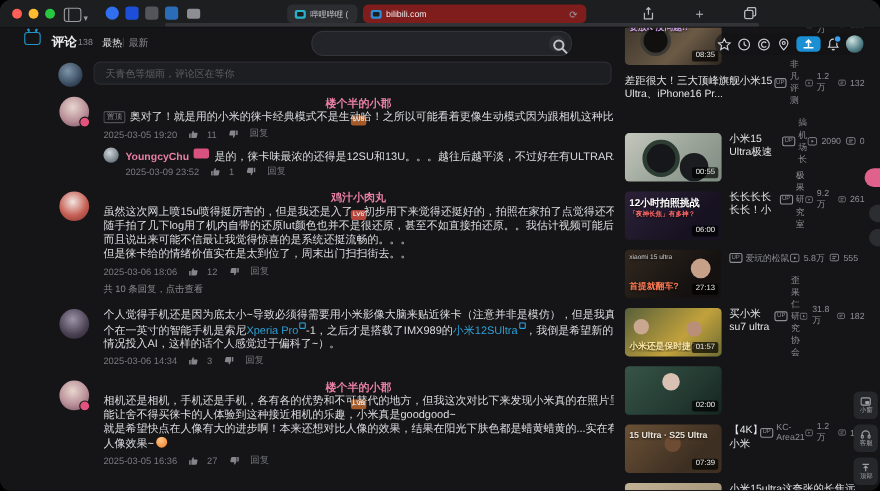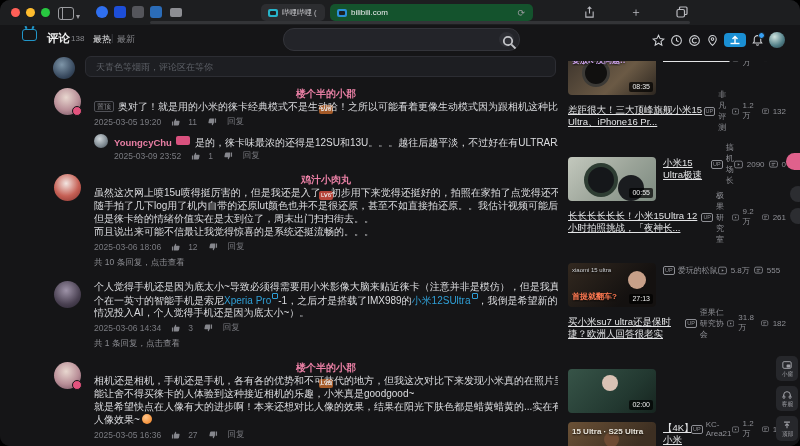--- a/index.html
+++ b/index.html
@@ -10,21 +10,21 @@
   .tl{position:absolute;top:8px;width:9px;height:9px;border-radius:50%;}
   .tl.r{left:11px;background:#ff5f57}.tl.y{left:26px;background:#febc2e}.tl.g{left:41px;background:#28c840}
   .chr-ic{position:absolute;top:5px;color:#9b9ca0;font-size:11px;line-height:15px;}
   .sidebar-toggle{left:58px;width:14px;height:11px;top:7px;border:1.4px solid #9b9ca0;border-radius:3px;}
   .sidebar-toggle::before{content:"";position:absolute;left:3px;top:0;bottom:0;width:1.4px;background:#9b9ca0;}
   .chev{left:76px;font-size:8px;top:9px;}
   .fav{position:absolute;top:6px;width:12px;height:12px;border-radius:3px;}
   .tab{position:absolute;top:4px;height:17px;border-radius:5px;display:flex;align-items:center;gap:4px;
     padding:0 7px;box-sizing:border-box;overflow:hidden;}
   .tab.inactive{left:261px;width:64px;background:#2c2d30;}
-  .tab.active{left:330px;width:203px;background:#14532d;justify-content:flex-start;}
+  .tab.active{left:330px;width:203px;background:#7f1d1d;justify-content:flex-start;}
   .tab .t-label{font-size:7.5px;color:#c7c8cc;white-space:nowrap;overflow:hidden;}
   .tab.active .t-label{color:#ececee;font-size:8px;}
   .mini-tv{width:10px;height:8px;border-radius:2px;position:relative;flex:0 0 auto;}
   .mini-tv::before{content:"";position:absolute;left:2px;top:2px;right:2px;bottom:2px;background:#1d1e20;border-radius:1px;}
   .reader-ic{position:absolute;right:8px;color:#9b9ca0;font-size:9px;}
   .chrome-line{position:absolute;left:150px;top:21px;width:540px;height:2.5px;border-radius:2px;background:#46474b;opacity:.55;}
   .right-ic{position:absolute;top:6px;color:#b9babf;font-size:12px;line-height:13px;}
   
   .page{position:absolute;top:25px;left:0;right:0;bottom:0;background:#151517;overflow:hidden;}
   
@@ -80,26 +80,26 @@
   .c-more{margin-top:4px;font-size:8.5px;color:#8b8c92;cursor:pointer;}
   .replies{margin-top:6px;}
   .reply{position:relative;padding-left:20px;margin-top:2px;}
   .ravatar{position:absolute;left:0;top:0;width:14px;height:14px;border-radius:50%;
     background:radial-gradient(circle at 40% 35%,#cfd6da,#7d8890 60%,#3e464d);}
   .reply .uname{font-size:9.5px;}
   .reply .rtext{display:inline;font-size:10px;color:#dcdde0;white-space:nowrap;}
   .rline{height:14px;line-height:14px;white-space:nowrap;overflow:hidden;}
   .reply .c-meta{margin-top:2px;}
   
-  .sidebar{position:absolute;left:568px;top:0;width:218px;bottom:0;overflow:hidden;margin-top:36px;}
+  .sidebar{position:absolute;left:568px;top:0;width:218px;bottom:0;overflow:hidden;}
   .vcard{display:flex;gap:7px;height:44px;margin-bottom:9px;cursor:pointer;}
   .vcard.first{margin-top:-10px;}
   .vthumb{position:relative;width:88px;height:44px;border-radius:4px;overflow:hidden;flex:0 0 auto;}
   .vinfo{flex:1;min-width:0;display:flex;}
-  .vtitle{font-size:9.5px;color:#e3e4e6;line-height:11.5px;max-height:23px;overflow:hidden;text-decoration:underline;}
+  .vtitle{font-size:9.5px;color:#e3e4e6;line-height:11.5px;max-height:23px;overflow:hidden;}
   .vup{display:flex;align-items:center;gap:3px;margin-top:2px;color:#8e8f95;font-size:8px;height:10px;}
   .upico{font-size:5.5px;border:1px solid #8e8f95;border-radius:2px;line-height:7px;padding:0 1px;}
   .vstats{display:flex;align-items:center;gap:4px;margin-top:2px;color:#8e8f95;font-size:8px;height:10px;}
   .vstats .sic{width:9px;height:9px;color:#8e8f95;}
   .vcard.compact .vinfo{justify-content:space-between;}
   .vcard.compact .vtitle{max-height:11.5px;}
   .vdur{position:absolute;right:3px;bottom:3px;background:rgba(0,0,0,.7);color:#eee;font-size:7px;
     line-height:10px;padding:0 3px;border-radius:2px;}
   .vtxt{position:absolute;left:4px;top:5px;right:4px;color:#fff;font-weight:bold;font-size:8px;line-height:10px;
     text-shadow:0 1px 2px rgba(0,0,0,.8);white-space:nowrap;overflow:hidden;}
@@ -290,22 +290,22 @@
         </div>
         <div class="comment">
           <span class="cavatar av-a2"></span>
           <div class="c-body">
             <div class="c-user">
               <span class="uname" style="color: rgb(232, 127, 164);">鸡汁小肉丸</span>
               <span class="badge" style="background: rgb(181, 69, 58);">LV6</span>
             </div>
             <div class="c-line"><span>虽然这次网上喷15u喷得挺厉害的，但是我还是入了，初步用下来觉得还挺好的，拍照在家拍了点觉得还不错的，视频我试下来确实要差一些，晚上家里开灯</span></div>
             <div class="c-line"><span>随手拍了几下log用了机内自带的还原lut颜色也并不是很还原，甚至不如直接拍还原。。我估计视频可能后面是要被200u暴打了。。</span></div>
+            <div class="c-line"><span>而且说出来可能不信最让我觉得惊喜的是系统还挺流畅的。。。</span></div>
             <div class="c-line"><span>但是徕卡给的情绪价值实在是太到位了，周末出门扫扫街去。。</span></div>
-            <div class="c-line"><span>而且说出来可能不信最让我觉得惊喜的是系统还挺流畅的。。。</span></div>
             <div class="c-meta">
               <span>2025-03-06 18:06</span>
               <span class="mic">
                 <svg viewBox="0 0 16 16" fill="currentColor">
                   <path d="M1.5 7h2.2v6.5H1.5zM4.8 13.5V7.2L7 2.8c.9 0 1.5.7 1.3 1.6L8 6h4.4c.9 0 1.5.8 1.3 1.7l-1 4.5c-.2.8-.9 1.3-1.7 1.3z"></path>
                 </svg>
               </span>
               <span class="cnt">12</span>
               <span class="mic">
                 <svg viewBox="0 0 16 16" fill="currentColor" style="transform:rotate(180deg)">
@@ -315,37 +315,36 @@
               <span>回复</span>
             </div>
             <div class="c-more">共 10 条回复，点击查看</div>
           </div>
         </div>
         <div class="comment">
           <span class="cavatar av-a3"></span>
           <div class="c-body">
             <div class="c-line"><span>个人觉得手机还是因为底太小~导致必须得需要用小米影像大脑来贴近徕卡（注意并非是模仿），但是我真心希望国产品牌能否率先突破更大底（注意：第一</span></div>
             <div class="c-line"><span>个在一英寸的智能手机是索尼</span><span class="clink">Xperia Pro</span><span>-1，之后才是搭载了IMX989的</span><span class="clink">小米12SUltra</span><span>，我倒是希望新的M43尺寸的底是国产手机率先突破，不能将手机全部</span></div>
-            <div class="c-line"><span>情况投入AI，个人觉得手机还是因为底太小~）。</span></div>
+            <div class="c-line"><span>情况投入AI，这样的话个人感觉过于偏科了~）。</span></div>
             <div class="c-meta">
               <span>2025-03-06 14:34</span>
               <span class="mic">
                 <svg viewBox="0 0 16 16" fill="currentColor">
                   <path d="M1.5 7h2.2v6.5H1.5zM4.8 13.5V7.2L7 2.8c.9 0 1.5.7 1.3 1.6L8 6h4.4c.9 0 1.5.8 1.3 1.7l-1 4.5c-.2.8-.9 1.3-1.7 1.3z"></path>
                 </svg>
               </span>
               <span class="cnt">3</span>
               <span class="mic">
                 <svg viewBox="0 0 16 16" fill="currentColor" style="transform:rotate(180deg)">
                   <path d="M1.5 7h2.2v6.5H1.5zM4.8 13.5V7.2L7 2.8c.9 0 1.5.7 1.3 1.6L8 6h4.4c.9 0 1.5.8 1.3 1.7l-1 4.5c-.2.8-.9 1.3-1.7 1.3z"></path>
                 </svg>
               </span>
               <span>回复</span>
             </div>
-            <div class="c-more">共 1 条回复，点击查看</div>
           </div>
         </div>
         <div class="comment">
           <span class="cavatar av-a1">
             <span class="vipdot"></span>
           </span>
           <div class="c-body">
             <div class="c-user">
               <span class="uname" style="color: rgb(232, 127, 164);">楼个半的小郡</span>
               <span class="badge" style="background: rgb(164, 90, 40);">LV6</span>
@@ -447,20 +446,25 @@
                 <svg viewBox="0 0 12 12" fill="none" stroke="currentColor" stroke-width="1.1">
                   <rect x=".8" y="1.5" width="10.4" height="8" rx="2"></rect>
                   <path d="M3.5 4.5h5M3.5 6.8h3.4"></path>
                 </svg>
               </span>
               <span>0</span>
             </div>
           </div>
         </div>
         <div class="vcard">
+          <div class="vthumb t4">
+            <span class="vtxt">12小时拍照挑战</span>
+            <span class="vsub">「夜神长焦」有多神？</span>
+            <span class="vdur">06:00</span>
+          </div>
           <div class="vinfo">
             <div class="vtitle">长长长长长长！小米15Ultra 12小时拍照挑战，「夜神长...</div>
             <div class="vup">
               <span class="upico">UP</span>
               <span>极果研究室</span>
             </div>
             <div class="vstats">
               <span class="sic">
                 <svg viewBox="0 0 12 12" fill="none" stroke="currentColor" stroke-width="1.1">
                   <rect x=".8" y="1.5" width="10.4" height="9" rx="2"></rect>
@@ -501,20 +505,24 @@
                 <svg viewBox="0 0 12 12" fill="none" stroke="currentColor" stroke-width="1.1">
                   <rect x=".8" y="1.5" width="10.4" height="8" rx="2"></rect>
                   <path d="M3.5 4.5h5M3.5 6.8h3.4"></path>
                 </svg>
               </span>
               <span>555</span>
             </div>
           </div>
         </div>
         <div class="vcard">
+          <div class="vthumb t6">
+            <span class="vtxt">小米还是保时捷?</span>
+            <span class="vdur">01:57</span>
+          </div>
           <div class="vinfo">
             <div class="vtitle">买小米su7 ultra还是保时捷？欧洲人回答很老实</div>
             <div class="vup">
               <span class="upico">UP</span>
               <span>歪果仁研究协会</span>
             </div>
             <div class="vstats">
               <span class="sic">
                 <svg viewBox="0 0 12 12" fill="none" stroke="currentColor" stroke-width="1.1">
                   <rect x=".8" y="1.5" width="10.4" height="9" rx="2"></rect>

